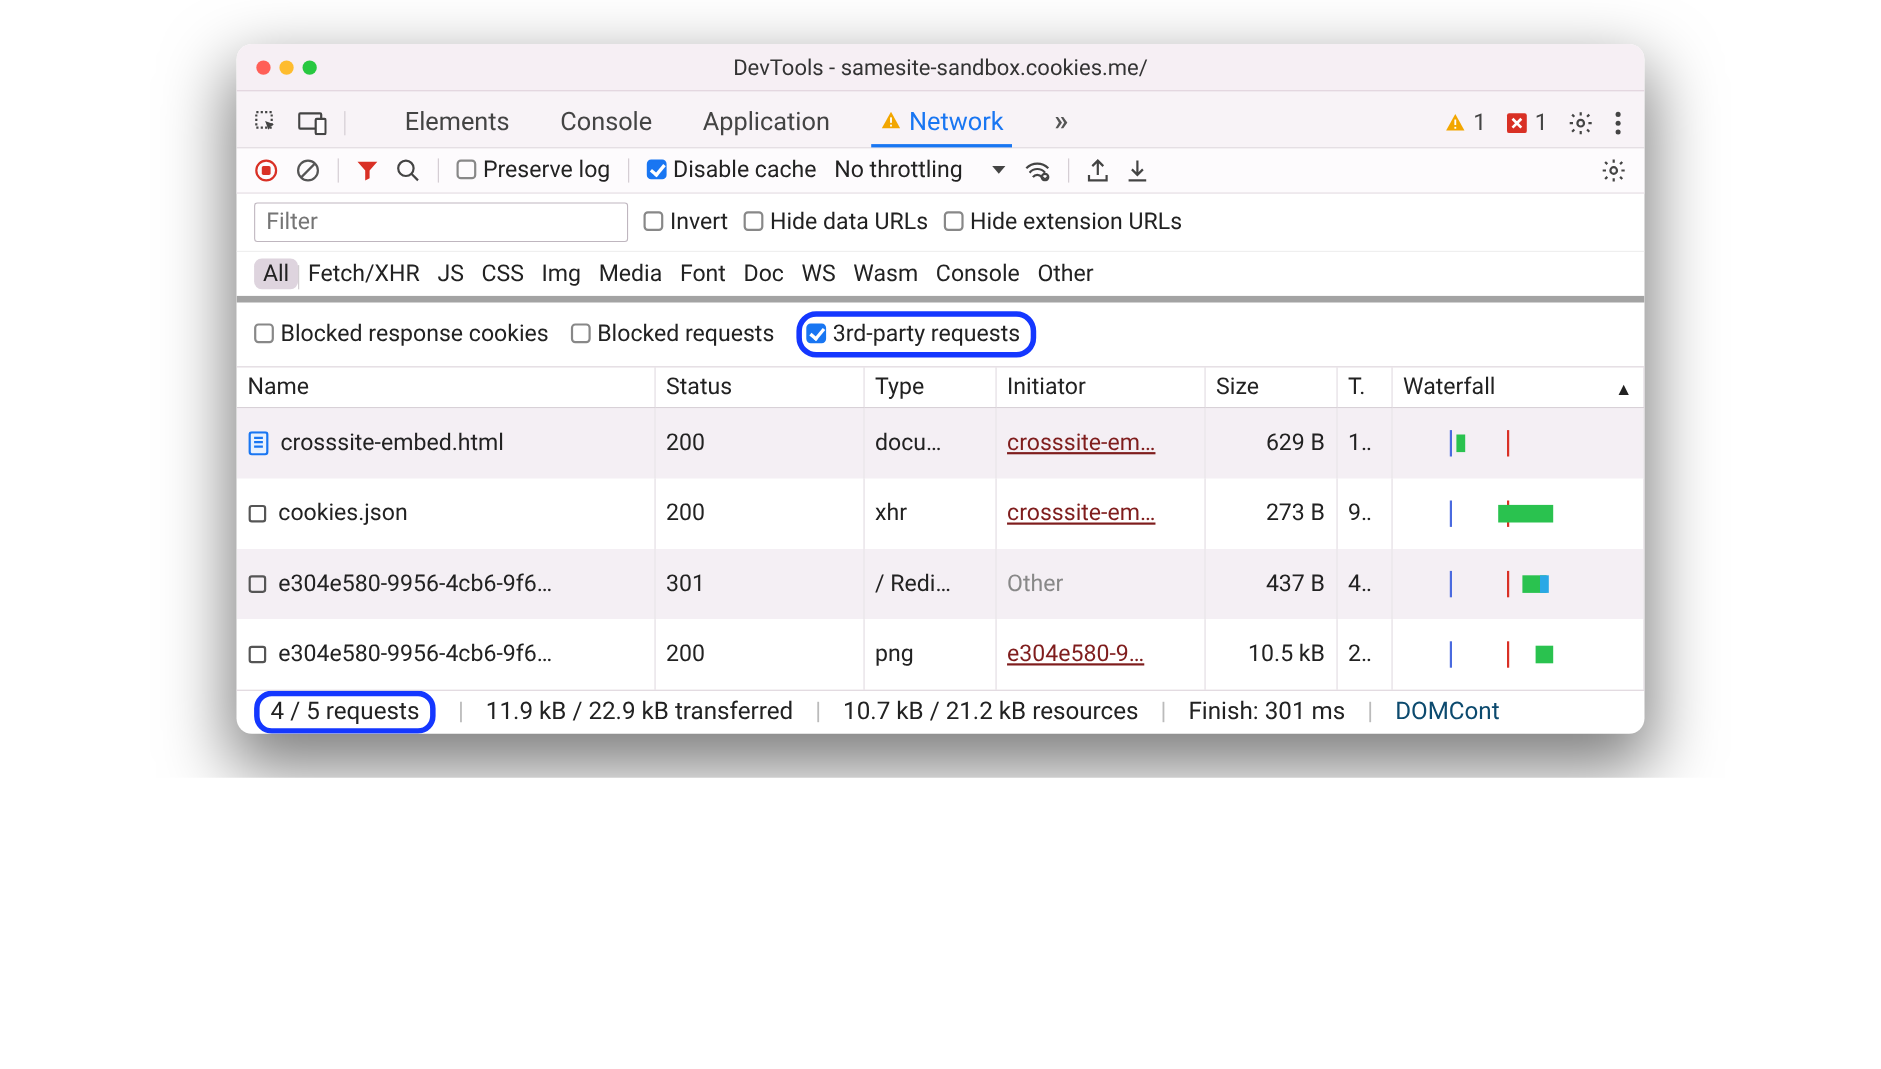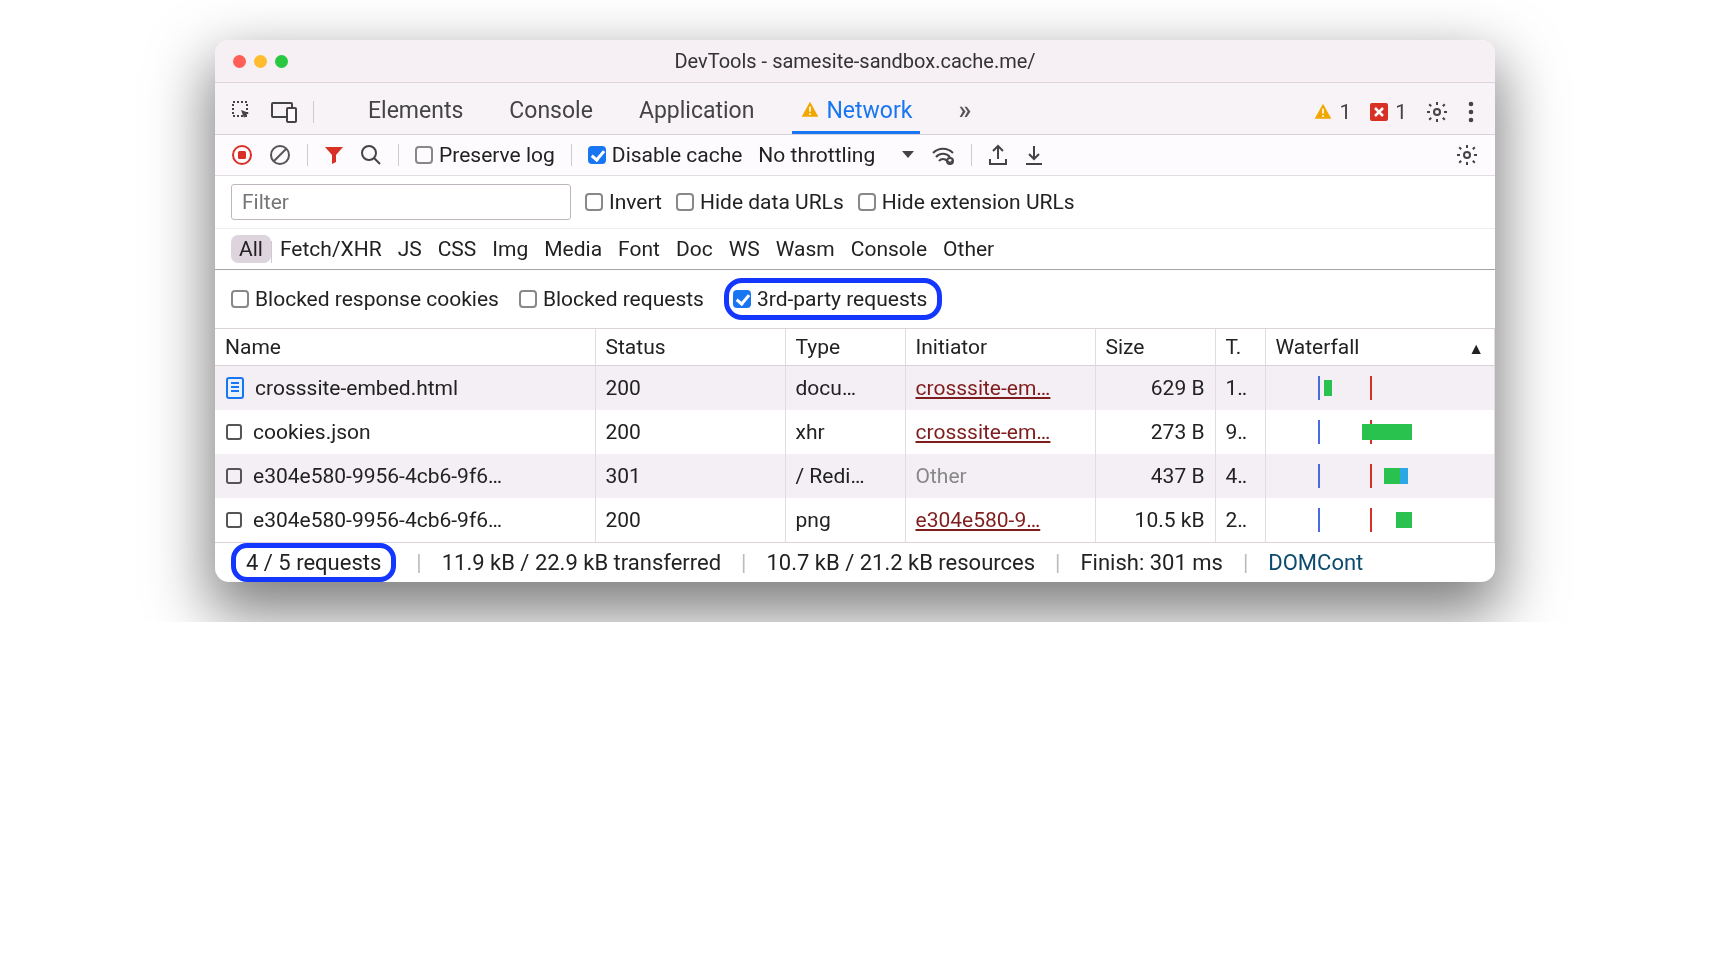--- a/index.html
+++ b/index.html
@@ -26,31 +26,31 @@
   .tb-sep{width:1px; height:22px; background:#d1c9d0;}
   .tb-btn{display:flex; align-items:center; justify-content:center; cursor:pointer;}
   .cbx{appearance:none; width:18px; height:18px; border:2px solid #888; border-radius:4px; display:inline-block; position:relative; vertical-align:-2px; margin-right:6px; cursor:pointer;}
   .cbx.on{ background:#1976f2; border-color:#1976f2;}
   .cbx.on::after{content:""; position:absolute; left:4px; top:0px; width:5px; height:10px; border:solid #fff; border-width:0 3px 3px 0; transform:rotate(40deg);}
   .lbl{cursor:pointer; white-space:nowrap;}
   .throttling{display:flex; align-items:center; gap:6px;}
 
   .filterbar{display:flex; align-items:center; gap:14px; padding:8px 16px; font-size:21px; border-bottom:1px solid #eee;}
   .filter-input{width:340px; height:36px; border:1px solid #bfb6bf; border-radius:3px; padding:2px 10px; font-size:21px; color:#777;}
-  .type-row{display:flex; align-items:flex-end; flex-wrap:wrap; gap:0; padding:6px 16px; font-size:21px; border-bottom:1px solid #a3a3a3;}
+  .type-row{display:flex; align-items:flex-end; flex-wrap:wrap; gap:0; padding:6px 16px; font-size:21px; border-bottom:6px solid #a3a3a3;}
   .chip{padding:2px 8px; border-radius:7px; cursor:pointer;}
   .chip.active{background:#ded4de;}
   .type-sep{width:1px; height:22px; background:#cfcace;}
   .cb-row{display:flex; align-items:center; gap:20px; padding:8px 16px; font-size:21px; border-bottom:1px solid #dcd3da;}
   .callout{border:5px solid #1437ff; border-radius:18px; padding:4px 10px 4px 4px; display:flex; align-items:center;}
 
   table{ border-collapse:collapse; width:100%; table-layout:fixed;}
   th,td{ text-align:left; font-size:21px; padding:6px 10px; border-right:1px solid #e2dbe1; white-space:nowrap; overflow:hidden; text-overflow:ellipsis;}
   thead th{ border-bottom:1px solid #d8d1d7; color:#222; font-weight:400; position:relative;}
-  tbody tr{height:44px;margin-top:41px;}
+  tbody tr{height:64px;margin-top:41px;}
   tbody tr.even{background:#f4eff4;}
   .nm{display:flex; align-items:center; gap:10px;}
   .linklike{text-decoration:underline; color:#7f1d1d;}
   .muted{color:#888;}
   .right{text-align:right;}
   .wf{height:24px; position:relative;}
   .wf-line{position:absolute; top:0; bottom:0; width:2px;}
   .wf-bar{position:absolute; top:4px; height:16px;}
   .sortcaret{position:absolute; right:10px; top:10px; font-size:16px;}
 
@@ -64,21 +64,21 @@
 
 <div class="window">
 
   <div class="titlebar">
     <div class="tl-dots">
       <div class="tl-dot tl-red"></div>
       <div class="tl-dot tl-yel"></div>
       <div class="tl-dot tl-grn"></div>
     </div>
     <div class="titlebar-title">
-      <b>DevTools - </b><span>samesite-sandbox.cache.me/</span>
+      <b>DevTools - </b><span>samesite-sandbox.cookies.me/</span>
     </div>
   </div>
 
   <div class="tabstrip">
     <div class="ts-left">
       <span class="tb-btn">
         <svg width="24" height="24" viewBox="0 0 24 24" fill="none" stroke="#444" stroke-width="2">
             <rect x="2" y="2" width="14" height="14" stroke-dasharray="2 2"></rect>
             <path d="M10 10 l8 3 -3 2 -2 3 z" fill="#444" stroke="none"></path>
           </svg>

